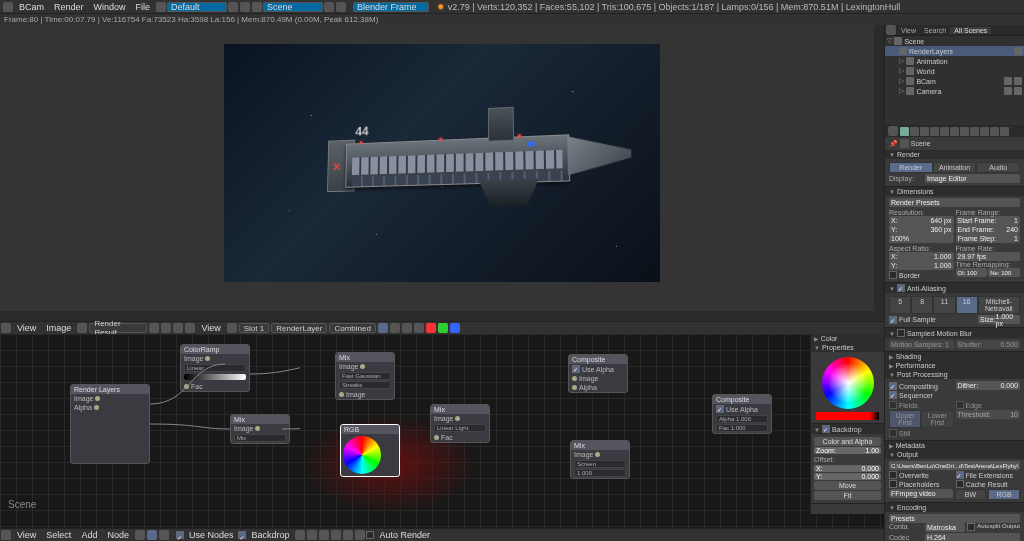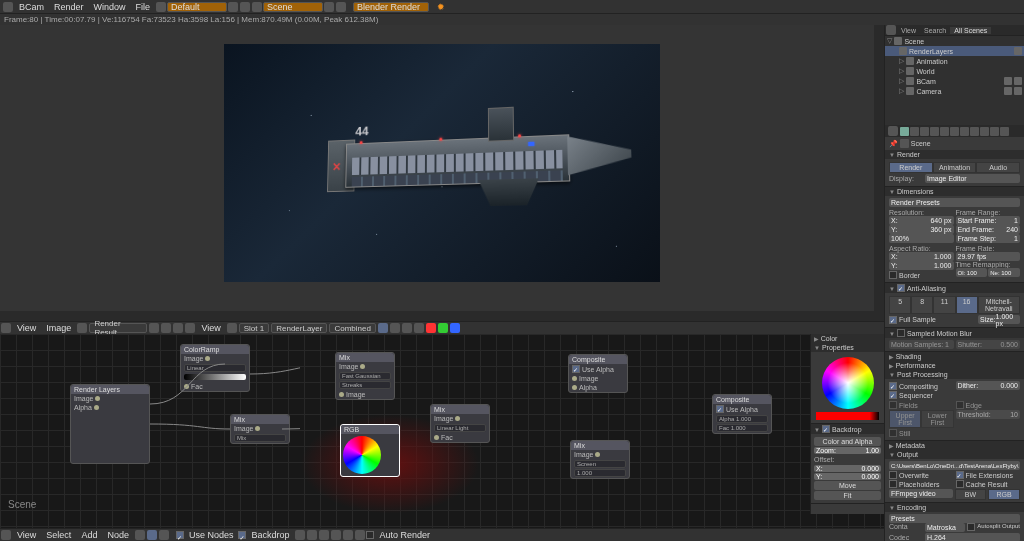--- a/index.html
+++ b/index.html
@@ -3,21 +3,21 @@
 <meta charset="utf-8">
 <style>
   * { box-sizing: border-box; margin: 0; padding: 0; font-family: "Segoe UI", Arial, sans-serif; }
   body { width: 1024px; height: 541px; background: #404040; color: #ccc; overflow: hidden; font-size: 9px; position: relative; }
   
   
   .top-bar { height: 14px; background: #323232; display: flex; align-items: center; padding: 0 2px; border-bottom: 1px solid #222; }
   .menu-item { padding: 0 5px; color: #ddd; cursor: pointer; font-size: 9px; }
   .top-ctrl { width: 10px; height: 10px; background: #555; margin: 0 1px; border-radius: 2px; }
   .top-text { font-size: 9px; color: #bbb; padding: 0 3px; }
-  .top-field { background: #a16207; border: 1px solid #555; color: #ddd; font-size: 9px; padding: 0 3px; border-radius: 2px; height: 10px; display:flex; align-items:center; }
+  .top-field { background: #0369a1; border: 1px solid #555; color: #ddd; font-size: 9px; padding: 0 3px; border-radius: 2px; height: 10px; display:flex; align-items:center; }
 
   
   .info-bar { height: 11px; background: #323232; font-size: 8px; color: #aaa; padding: 0 4px; display:flex; align-items:center; }
   
   
   .main { display: flex; height: 516px; }
   .left-col { width: 884px; display:flex; flex-direction: column; }
   .right-col { width: 140px; background: #3a3a3a; display:flex; flex-direction:column; overflow:hidden; border-left:1px solid #222;}
   
   
@@ -108,22 +108,23 @@
   <span class="menu-item">Window</span>
   <span class="menu-item">File</span>
   <span class="top-ctrl"></span>
   <span class="top-field" style="width:60px">Default</span>
   <span class="top-ctrl"></span>
   <span class="top-ctrl"></span>
   <span class="top-ctrl"></span>
   <span class="top-field" style="width:60px">Scene</span>
   <span class="top-ctrl"></span>
   <span class="top-ctrl"></span>
-  <span class="top-field" style="width:76px;margin-left:6px">Blender Render</span>
+  <span class="top-field" style="width:76px;margin-left:6px">Blender Frame</span>
   <span style="margin-left:8px;color:#f7931e">✹</span>
+  <span class="top-text">v2.79 | Verts:120,352 | Faces:55,102 | Tris:100,675 | Objects:1/187 | Lamps:0/156 | Mem:870.51M | LexingtonHull</span>
 </div>
 <div class="info-bar">
     <span>Frame:80 | Time:00:07.79 | Ve:116754 Fa:73523 Ha:3598 La:156 | Mem:870.49M (0.00M, Peak 612.38M)</span>
   </div>
 
 <div class="main">
   <div class="left-col">
 
     <div class="render-area">
       <div class="render-image">

